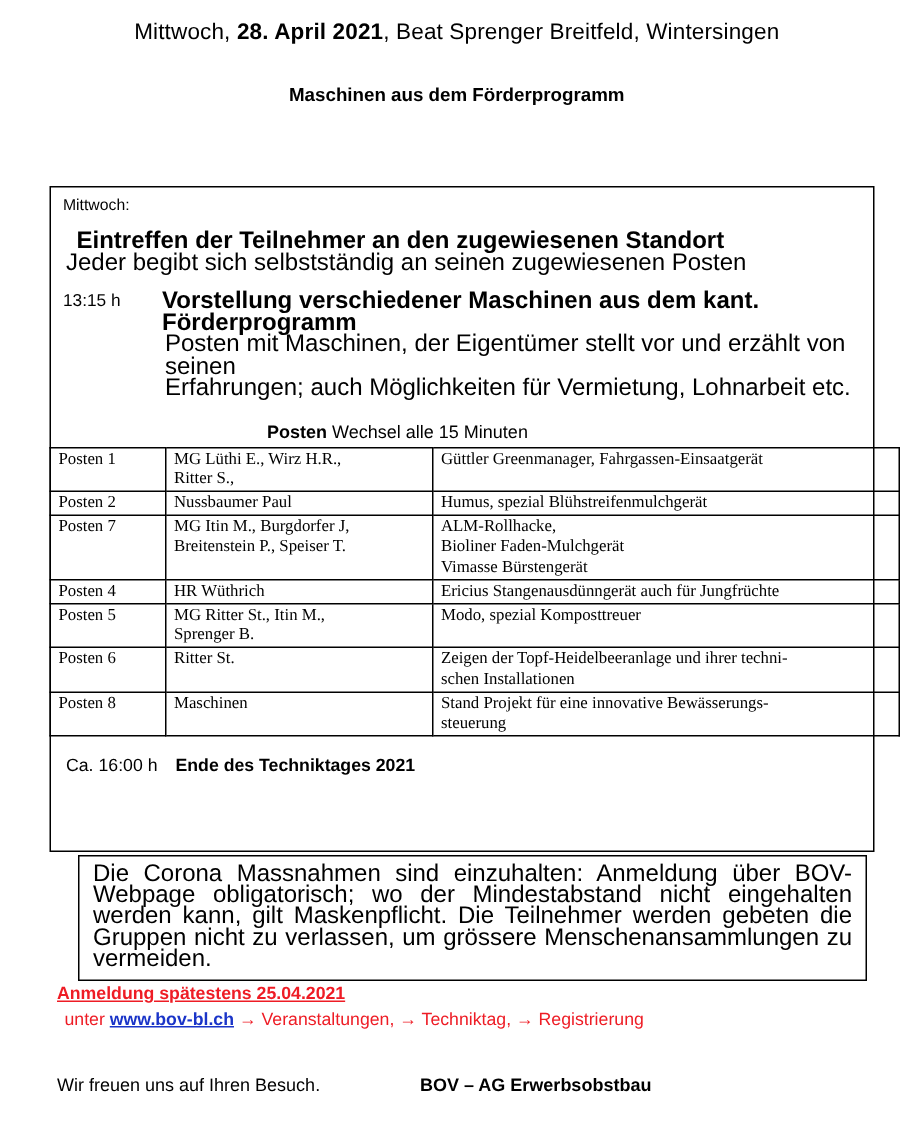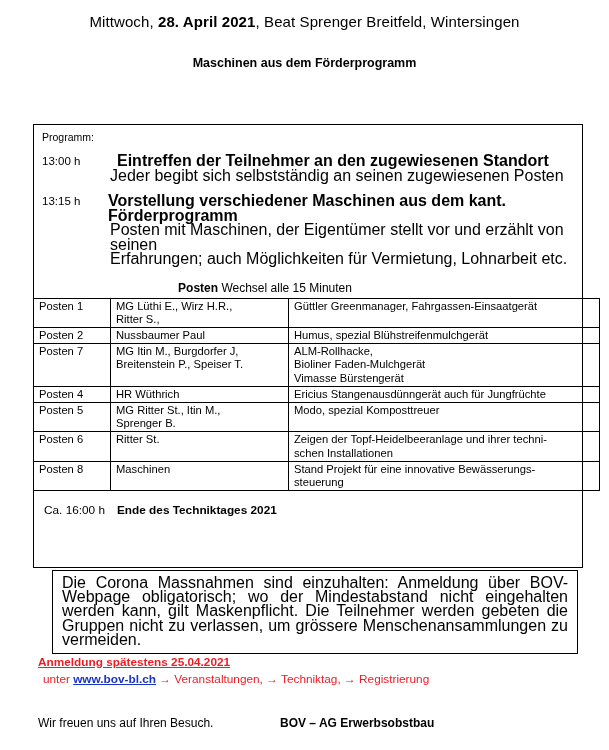--- a/index.html
+++ b/index.html
@@ -105,20 +105,21 @@
     padding: 14px 0 3px 0;
     padding-right: 86px;
   }
   .posten-caption .b { font-weight: bold; }
 
   table.posten-table {
     border-collapse: collapse;
     width: 548px;
     table-layout: fixed;
     margin-left: -1px;
+    font-family: Liberation Serif, serif;
   }
   table.posten-table td {
     border: 1px solid #000000;
     font-size: 11.2px;
     line-height: 13.2px;
     padding: 1px 0 1px 5px;
     vertical-align: top;
   }
   table.posten-table td.col-no   { width: 71px; }
   table.posten-table td.col-who  { width: 172px; }
@@ -195,26 +196,25 @@
 
 <div class="page">
 
 
   <p class="doc-subtitle"><span>Mittwoch, </span><span class="bold">28. April 2021</span><span>, Beat Sprenger Breitfeld, Wintersingen</span></p>
 
   <p class="doc-section-heading">Maschinen aus dem Förderprogramm</p>
 
   <div class="program-box">
 
-    <div class="program-label">Programm:</div>
+    <div class="program-label">Mittwoch:</div>
 
     <div class="schedule-block">
 
       <div class="schedule-row">
-        <div class="schedule-time">13:00 h</div>
         <div class="schedule-text">
           <span class="head">Eintreffen der Teilnehmer an den zugewiesenen Standort</span>
           <span class="sub">Jeder begibt sich selbstständig an seinen zugewiesenen Posten</span>
         </div>
       </div>
 
       <div class="schedule-row">
         <div class="schedule-time">13:15 h</div>
         <div class="schedule-text">
           <span class="head-nopad">Vorstellung verschiedener Maschinen aus dem kant. Förderprogramm</span>

